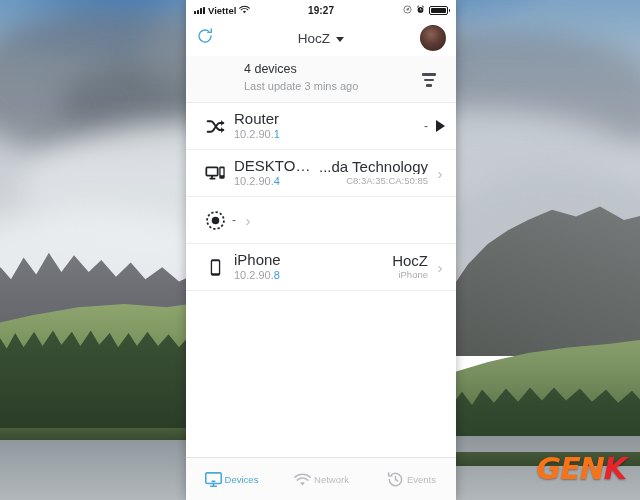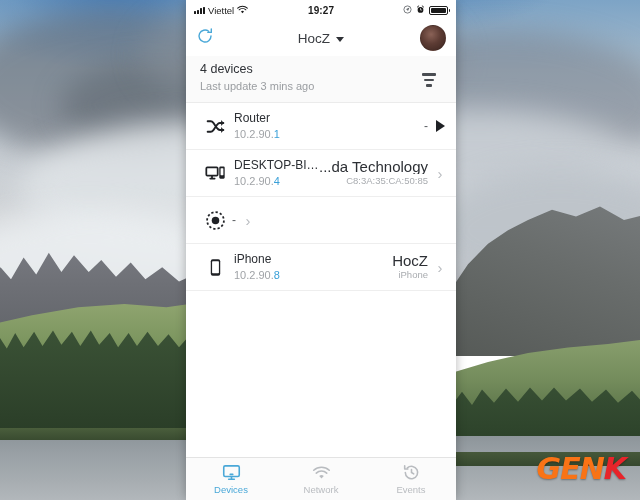--- a/index.html
+++ b/index.html
@@ -133,21 +133,21 @@
   }
   .sb-left { display: flex; align-items: center; gap: 3px; flex: 1; }
   .sb-center { flex: 0 0 auto; font-size: 10px; font-weight: 700; letter-spacing: 0.1px; }
   .sb-right { display: flex; align-items: center; justify-content: flex-end; gap: 4px; flex: 1; }
   .signal { display: flex; align-items: flex-end; gap: 1px; height: 8px; }
   .signal i { display:block; width: 2px; background:#1a1a1a; border-radius:0.5px; }
   .signal i:nth-child(1){height:3px}
   .signal i:nth-child(2){height:4.5px}
   .signal i:nth-child(3){height:6px}
   .signal i:nth-child(4){height:7.5px}
-  .carrier { font-size: 9.5px; font-weight: 400; }
+  .carrier { font-size: 9.5px; font-weight: 700; }
   .battery {
     width: 19px; height: 9px; border: 1px solid #1a1a1a; border-radius: 2px;
     position: relative; padding: 1px; box-sizing: border-box;
   }
   .battery::after {
     content:""; position:absolute; right:-3px; top:2.5px; width:1.5px; height:3px;
     background:#1a1a1a; border-radius:0 1px 1px 0;
   }
   .battery span { display:block; height:100%; width:100%; background:#1a1a1a; border-radius:1px; }
 
@@ -182,21 +182,21 @@
 
   
   .summary {
     flex: none;
     padding: 5px 14px 9px 14px;
     background: #fafafa;
     display: flex;
     align-items: flex-start;
     border-bottom: 1px solid #ebebeb;
   }
-  .summary-text { flex: 1; }
+  .summary-text { flex: 1; margin-left: 44px; }
   .sum-title { font-size: 12.5px; color: #2f3237; font-weight: 400; line-height: 16px; }
   .sum-sub { font-size: 11px; color: #9a9da1; margin-top: 2px; line-height: 14px; }
   .filter-btn {
     width: 26px; height: 26px; display: flex; flex-direction: column;
     align-items: center; justify-content: center; gap: 3px; margin-top: 6px;
   }
   .filter-btn i { display:block; background:#4a4d52; border-radius:1px; }
   .filter-btn i:nth-child(1){ width:14px; height:2.5px; }
   .filter-btn i:nth-child(2){ width:10px; height:2.5px; }
   .filter-btn i:nth-child(3){ width:6px;  height:2.5px; }
@@ -208,21 +208,21 @@
     height: 47px; padding: 0 10px 0 12px;
     border-bottom: 1px solid #eeeeee;
     box-sizing: border-box;
   }
   .row-icon {
     width: 34px; flex: none; display: flex; align-items: center; justify-content: center;
     color: #1f2125;
   }
   .row-main { flex: 1; min-width: 0; padding-left: 2px; }
   .row-name {
-    font-size: 12px; color: #2c2f34; line-height: 15px; white-space: nowrap;
+    font-size: 15px; color: #2c2f34; line-height: 15px; white-space: nowrap;
     overflow: hidden; text-overflow: ellipsis;
   }
   .row-ip { font-size: 11px; color: #a0a3a7; line-height: 14px; margin-top: 1px; }
   .row-ip b { color: #3aa0d8; font-weight: 400; }
   .row-right {
     flex: none; text-align: right; padding-right: 6px; max-width: 120px;
   }
   .row-vendor {
     font-size: 15px; color: #2c2f34; line-height: 15px; white-space: nowrap;
     overflow: hidden; text-overflow: ellipsis;
@@ -240,21 +240,21 @@
     border-left: 9px solid #1f2125;
   }
   .dash { color:#5a5d62; font-size: 12px; line-height:15px; }
 
   
   .tabbar {
     flex: none; height: 42px; display: flex; background: #fbfbfb;
     border-top: 1px solid #e3e3e3;
   }
   .tab {
-    flex: 1; display: flex; flex-direction: column; align-items: center;
+    flex: 1; display: flex; flex-direction: row; align-items: center;
     justify-content: center; gap: 2px; color: #b9bcc0;
   }
   .tab.active { color: #4aa8d8; }
   .tab-label { font-size: 9.5px; line-height: 11px; }
   .tab-icon { height: 18px; display:flex; align-items:center; justify-content:center; }
 </style>
 </head>
 <body>
 
 <div id="stage">

